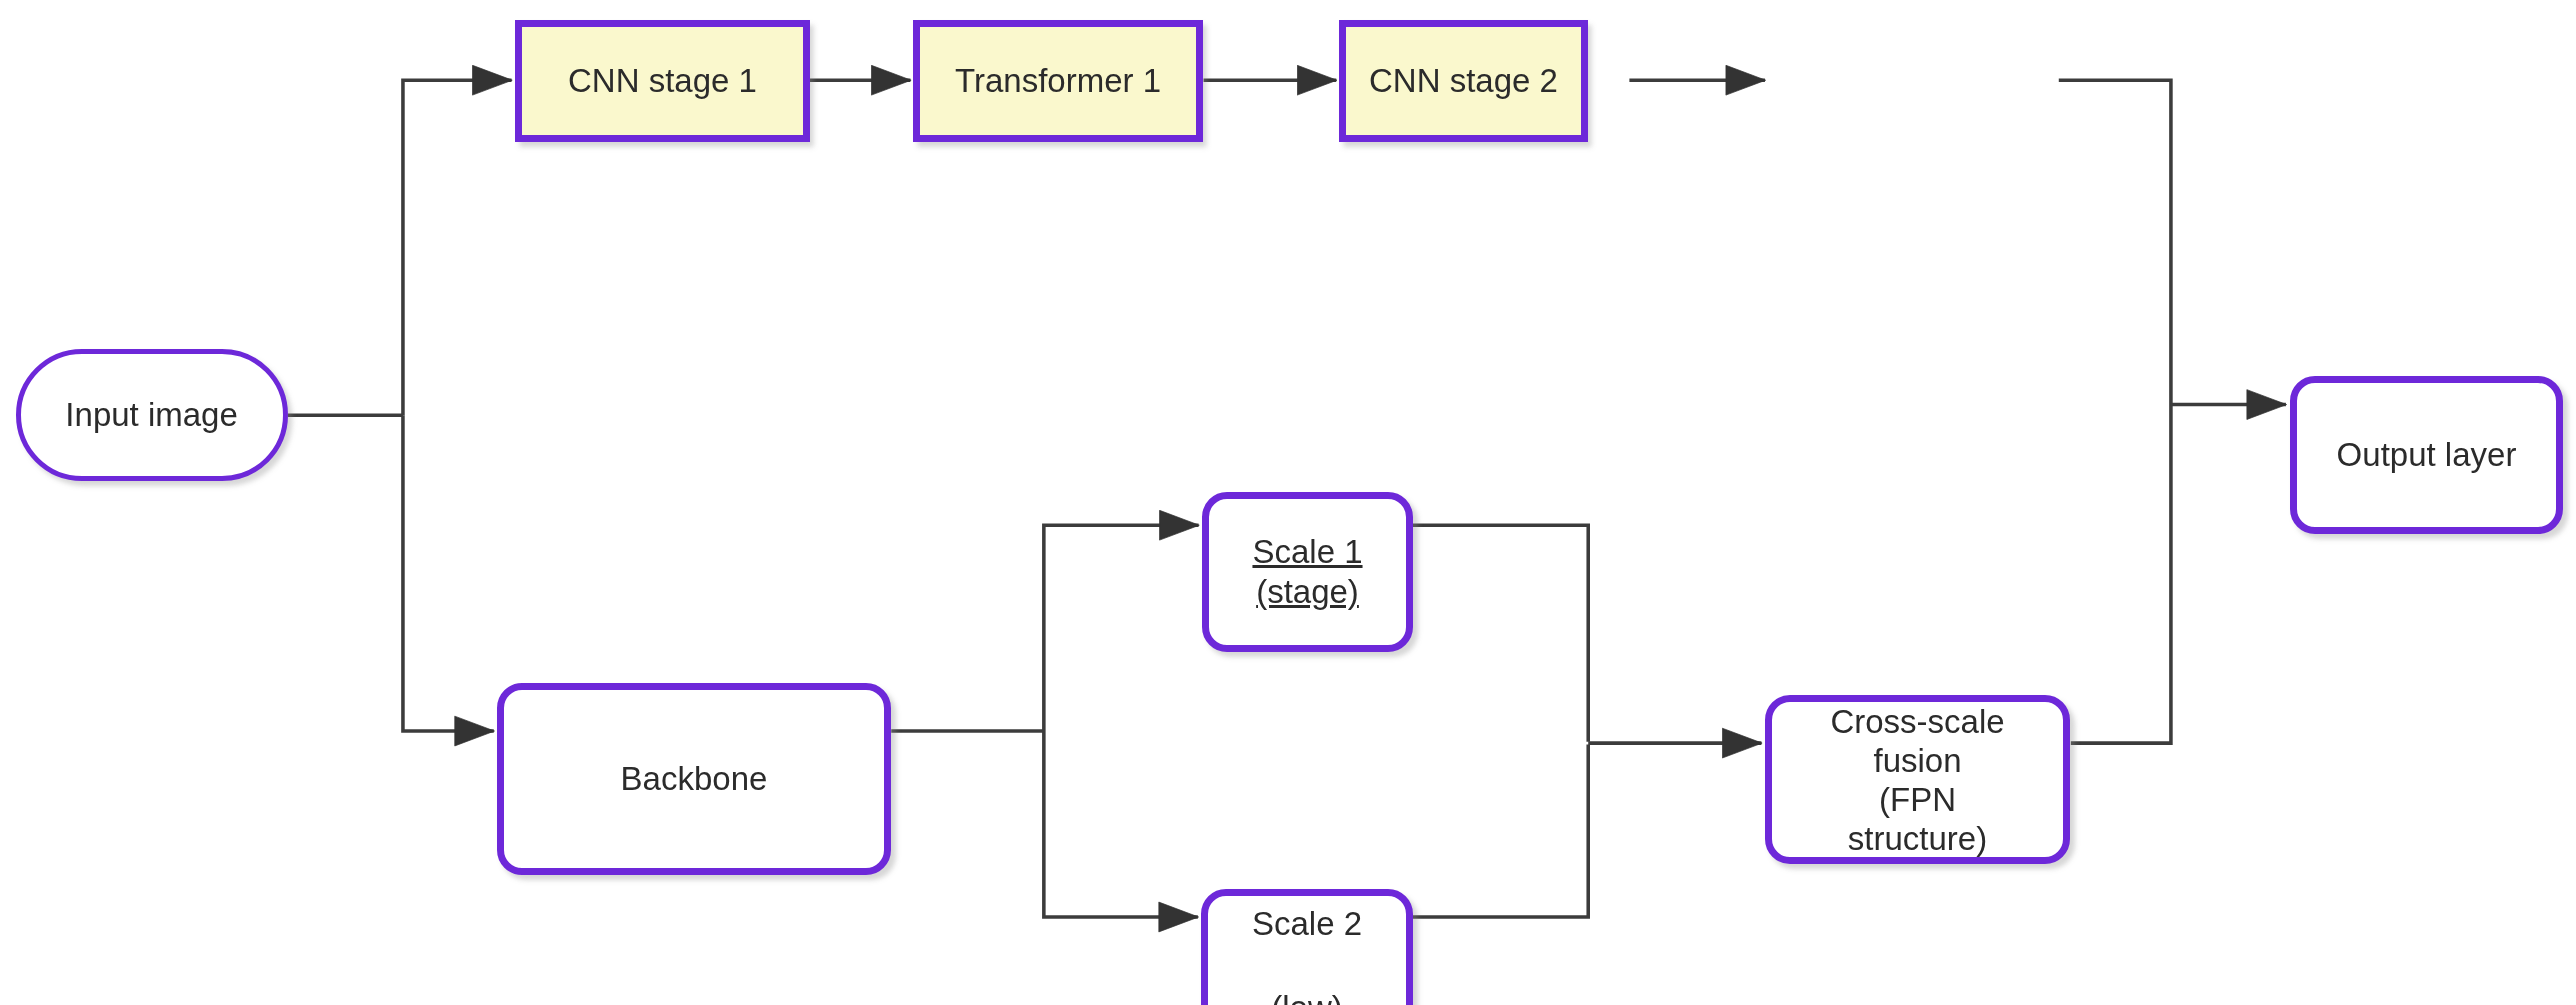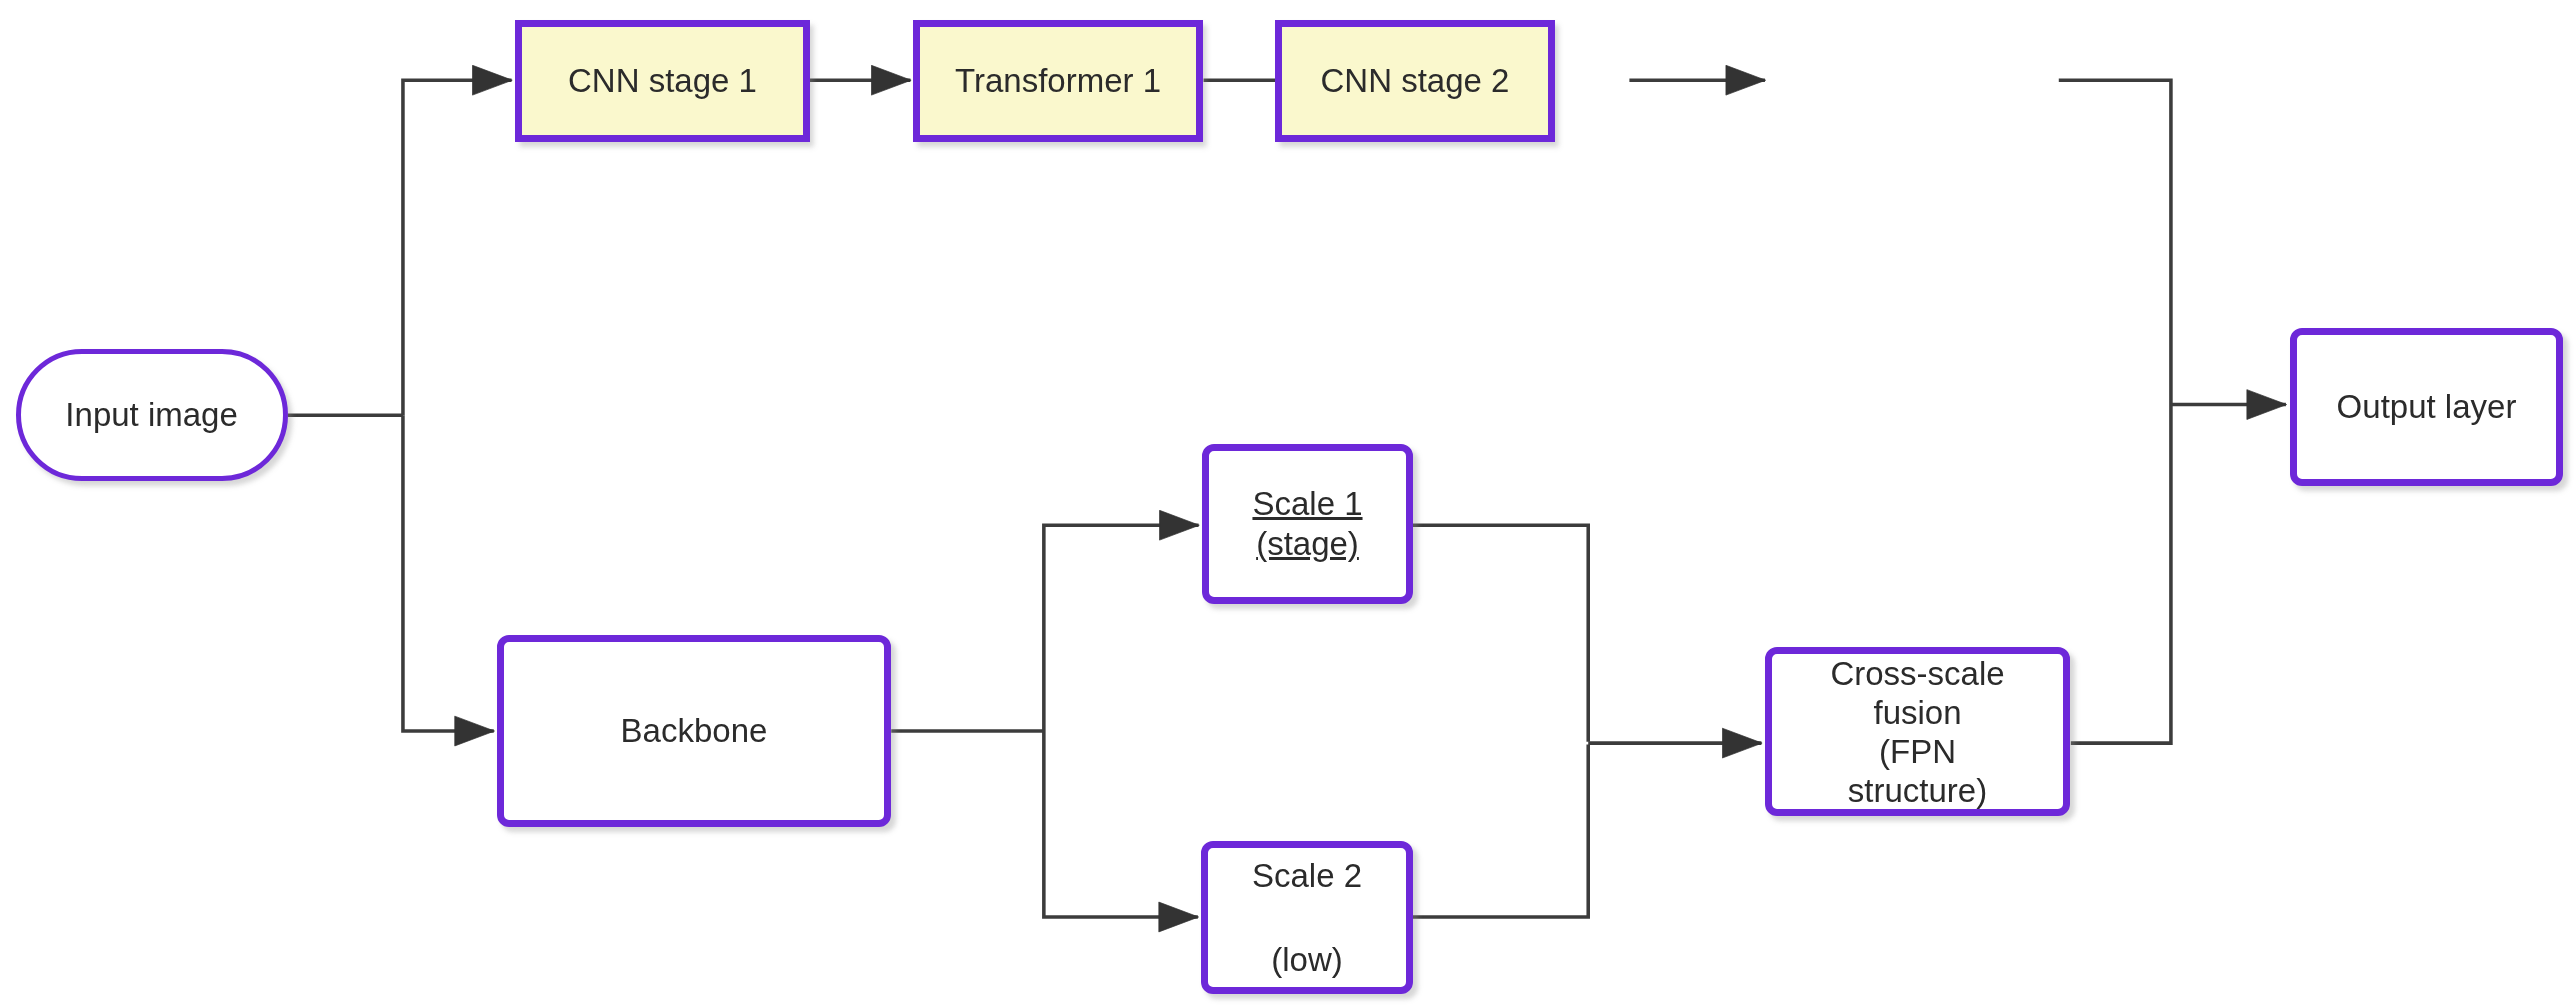--- a/index.html
+++ b/index.html
@@ -34,21 +34,21 @@
     text-align: center;
     font-size: 33px;
     line-height: 40px;
     box-shadow: 4.3px 5px 5px rgba(140,140,140,0.35);
   }
   .node .line { display: block; }
   .stage {
     background: #faf8cd;
     border-radius: 0;
   }
-  .rounded { border-radius: 12px; }
+  .rounded { border-radius: 25px; margin-top: 48px; }
   .pill { border-radius: 67px; border-width: 5.7px; }
 </style>
 </head>
 <body>
 
 <div id="canvas">
 
   <svg id="edges" viewBox="0 0 3628 1416" xmlns="http://www.w3.org/2000/svg">
     <defs>
       <marker id="arrow" markerUnits="userSpaceOnUse" markerWidth="58" markerHeight="44" refX="56" refY="22" orient="auto">
@@ -78,21 +78,21 @@
   </div>
 
   <div class="node stage" style="left:515px; top:20px; width:295px; height:122px;">
     <span class="line">CNN stage 1</span>
   </div>
 
   <div class="node stage" style="left:913px; top:20px; width:290px; height:122px;">
     <span class="line">Transformer 1</span>
   </div>
 
-  <div class="node stage" style="left:1275px; top:20px; width:280px; height:122px;">
+  <div class="node stage" style="left:1339px; top:20px; width:249px; height:122px;">
     <span class="line">CNN stage 2</span>
   </div>
 
 
   <div class="node rounded" style="left:2290px; top:328px; width:273px; height:158px;">
     <span class="line">Output layer</span>
   </div>
 
   <div class="node rounded" style="left:497px; top:635px; width:394px; height:192px;gap:40px;">
     <span class="line">Backbone</span>

